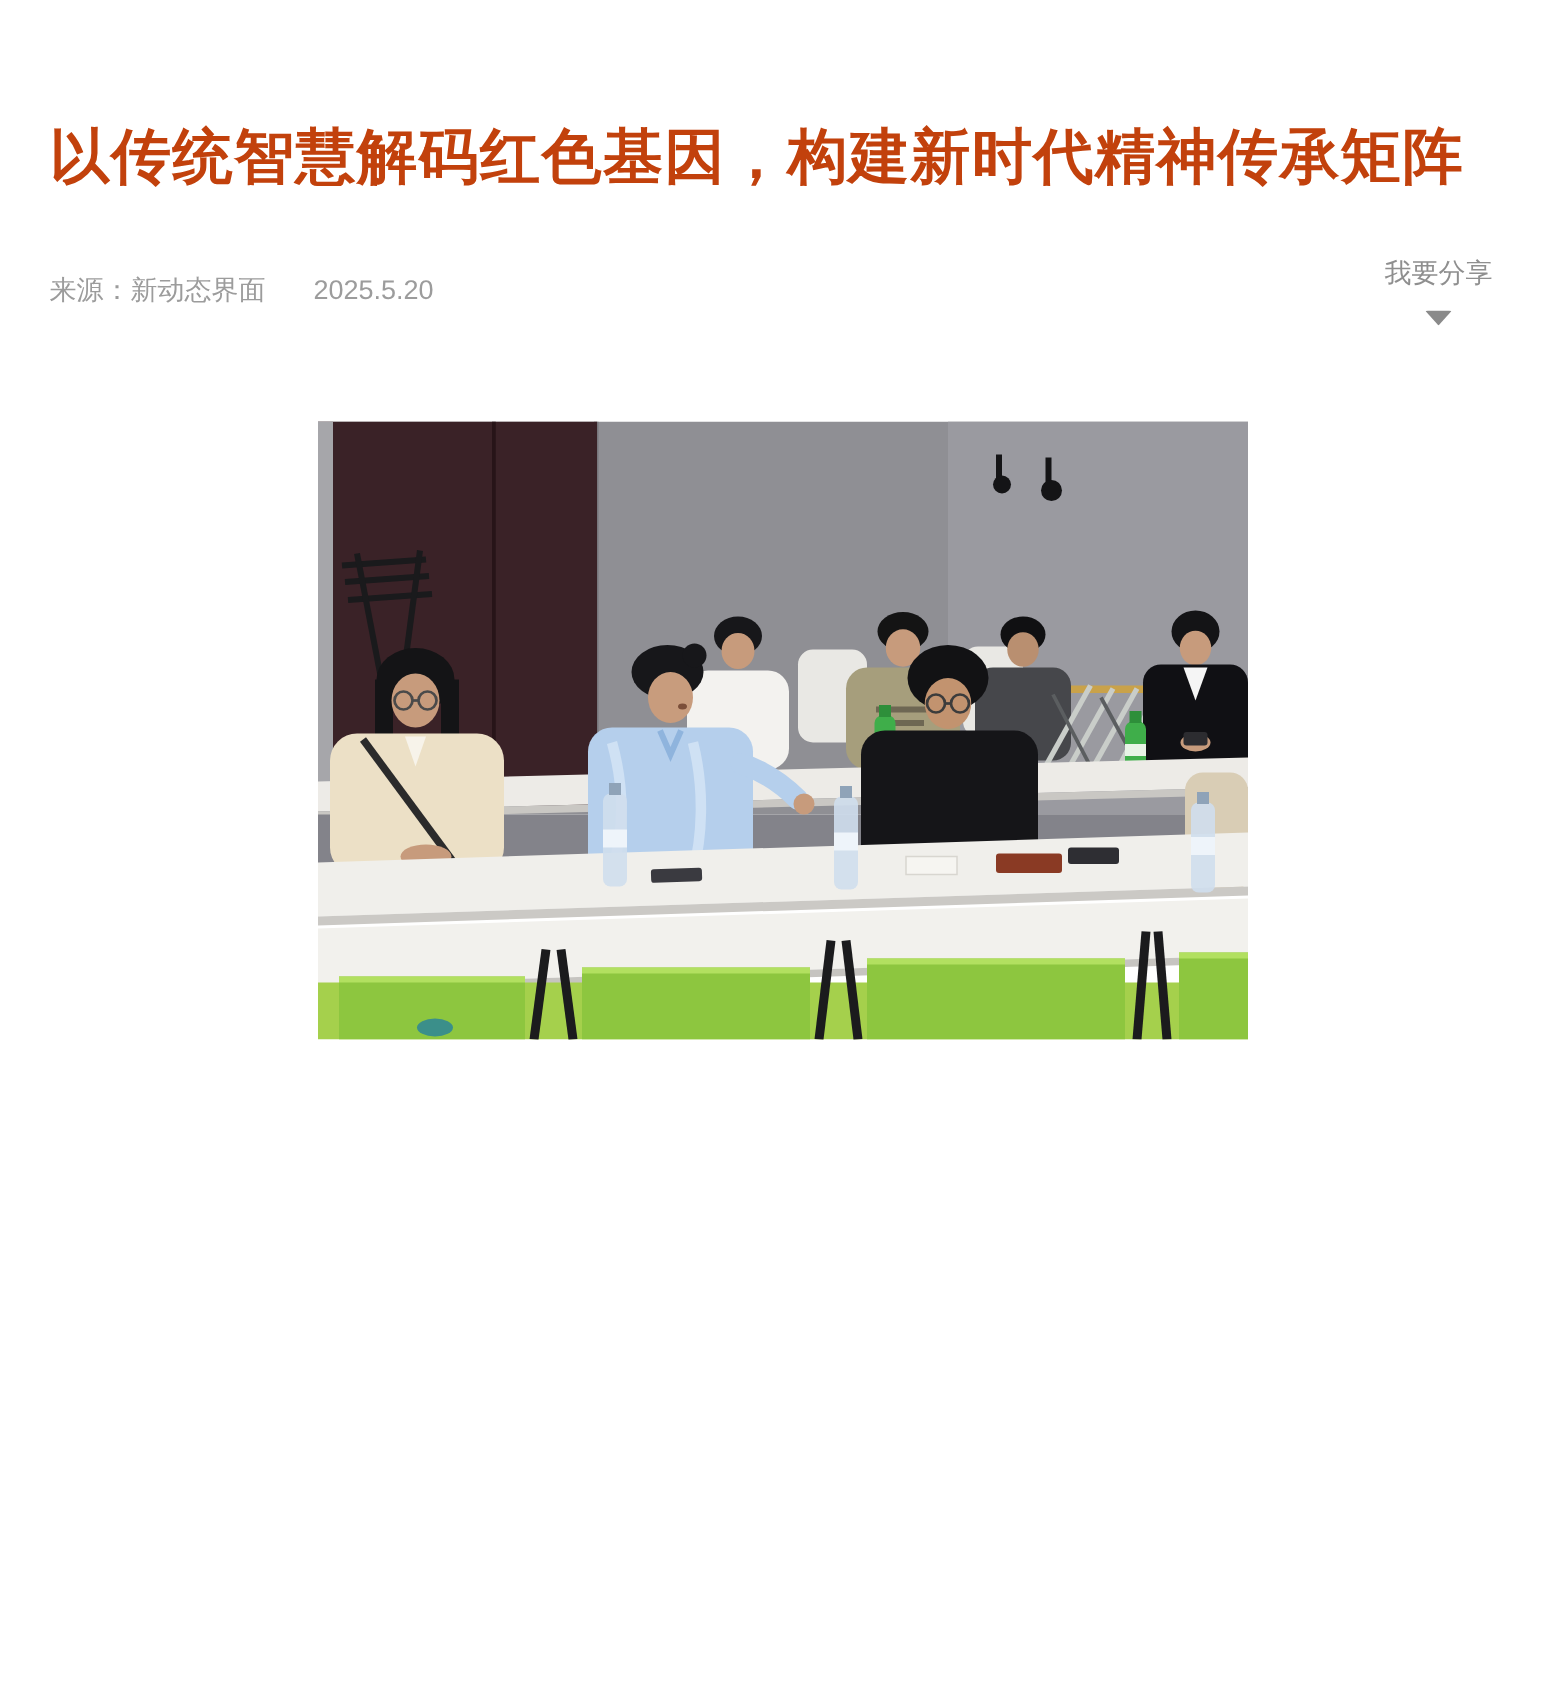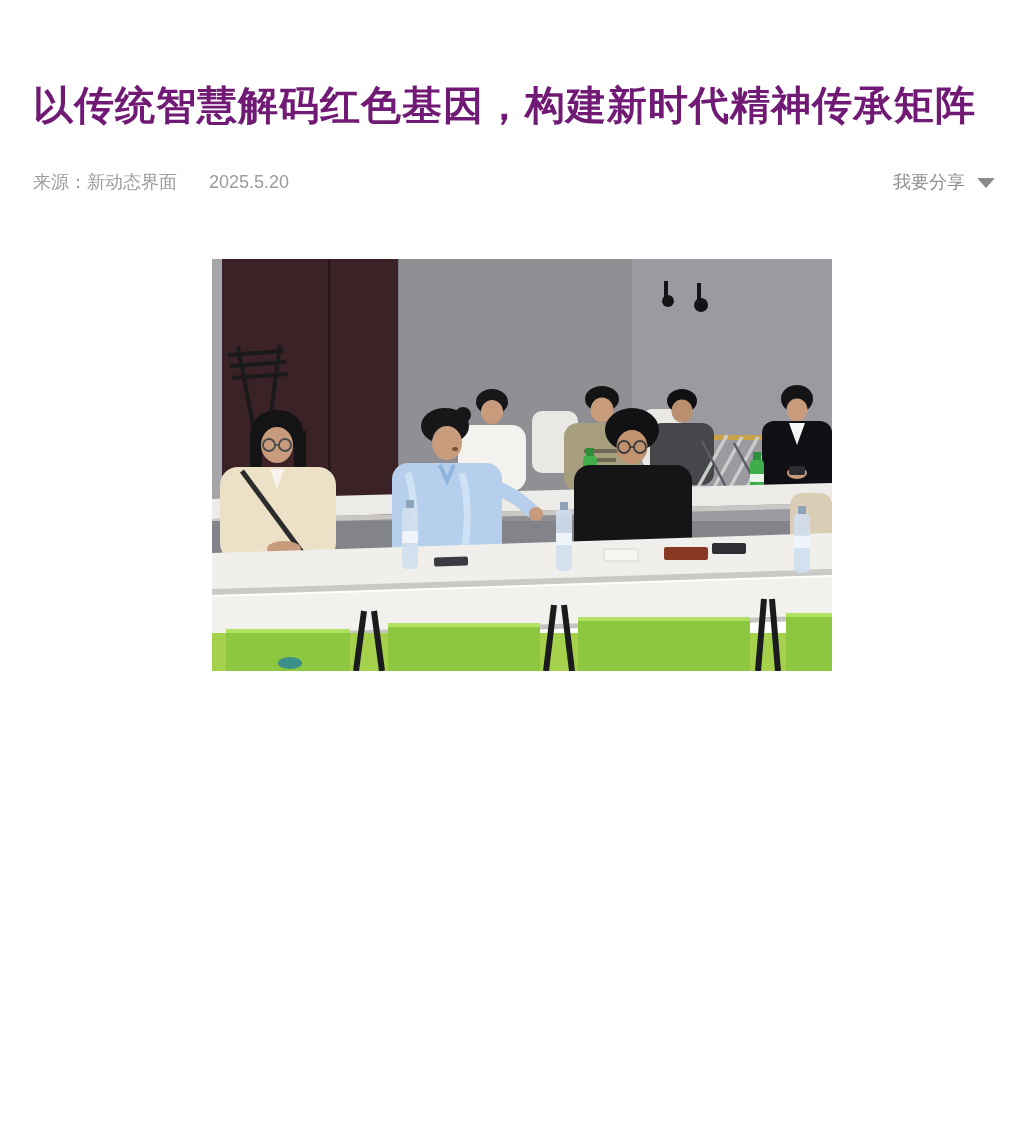--- a/index.html
+++ b/index.html
@@ -5,32 +5,32 @@
   html,body{margin:0;padding:0;background:#ffffff;}
   body{
     width:1028px;height:1134px;overflow:hidden;
     font-family:"Liberation Sans","DejaVu Sans",sans-serif;
     -webkit-font-smoothing:antialiased;
   }
   .page{padding:0 33px;}
   .article-title{
     margin:78px 0 0 0;
     font-size:40px;line-height:54px;font-weight:700;
-    color:#701a75;letter-spacing:1px;
+    color:#c2410c;letter-spacing:1px;
   }
   .meta-row{
     margin-top:38px;
     display:flex;justify-content:space-between;align-items:center;
     font-size:18px;line-height:25px;color:#9c9c9c;
   }
   .meta-left{display:flex;align-items:center;}
   .meta-date{margin-left:32px;text-align:center;}
   .share{
     display:flex;align-items:center;gap:12px;
-    color:#8f8f8f;cursor:pointer;user-select:none;
+    color:#8f8f8f;cursor:pointer;user-select:none;flex-direction:column;
   }
   .caret-down{
     width:0;height:0;
     border-left:9px solid transparent;
     border-right:9px solid transparent;
     border-top:10px solid #8a8a8a;
     border-radius:2px;
   }
   .content{margin-top:64px;}
   .body-p{

